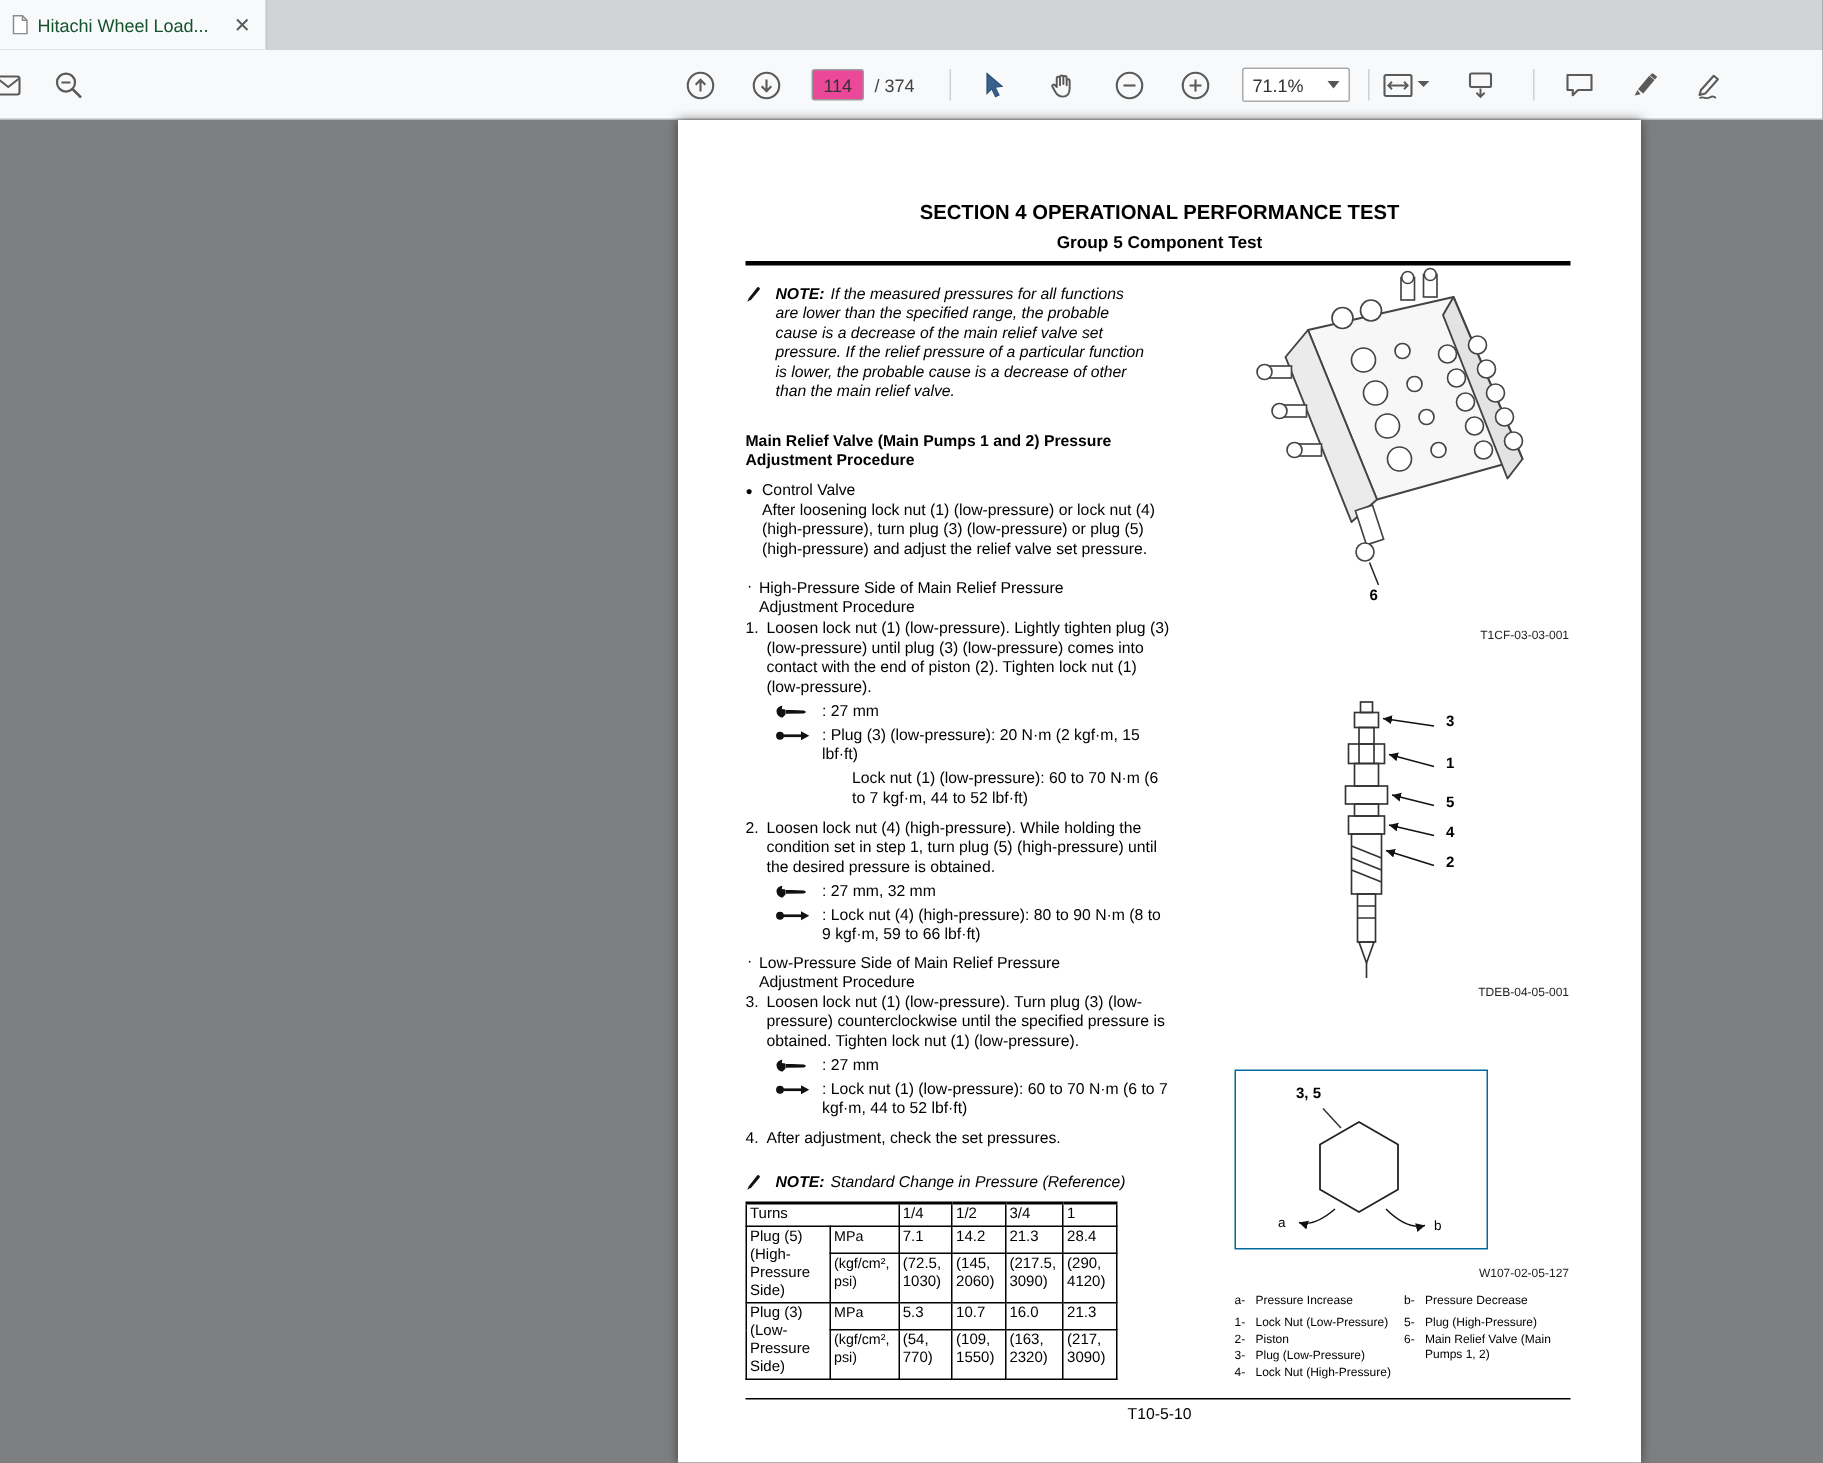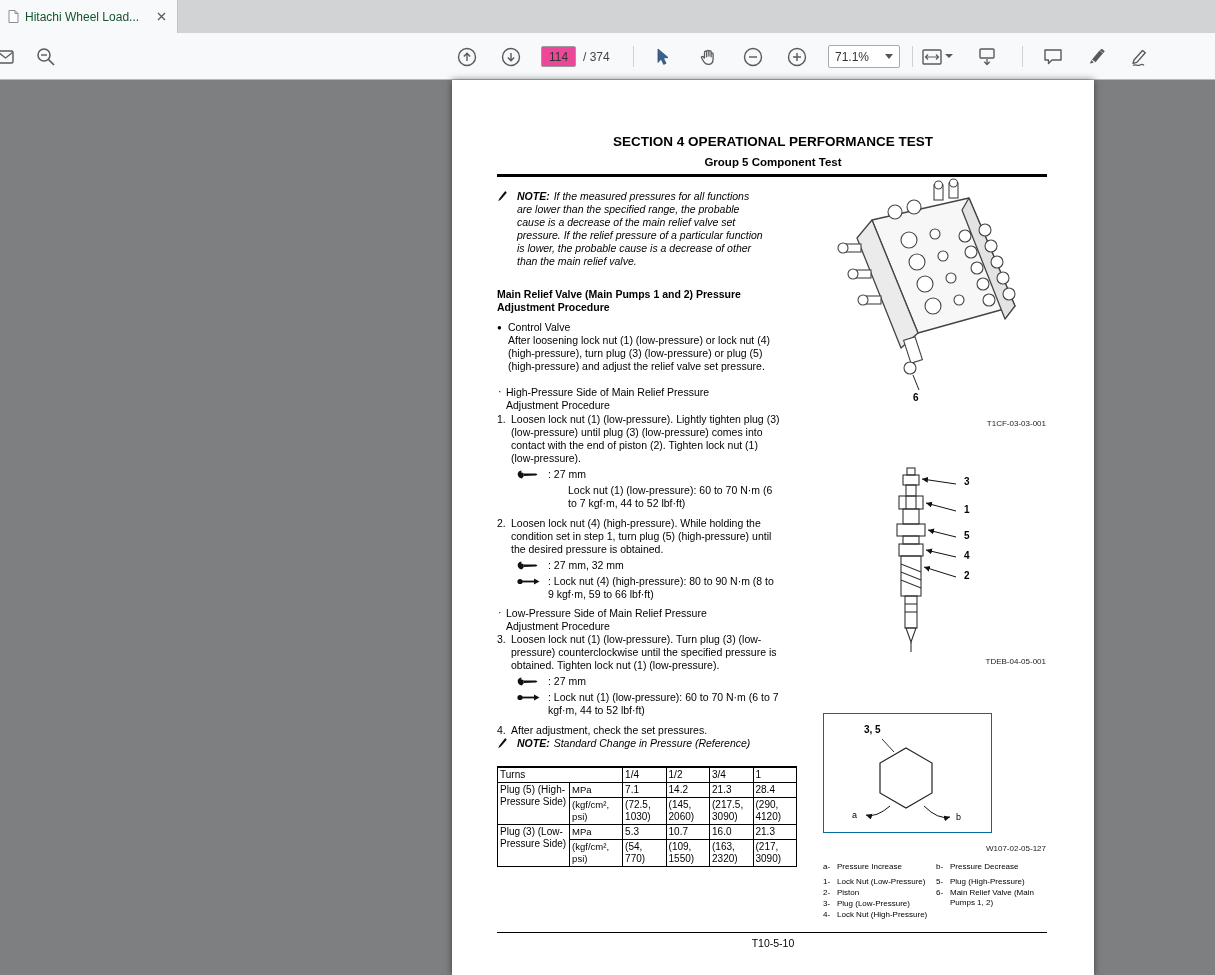--- a/index.html
+++ b/index.html
@@ -52,23 +52,23 @@
   .subhead { position:relative; padding-left:9px; margin-top:13px; width:226px; }
   .subhead .dash { position:absolute; left:1px; top:-1px; }
 
   .step { position:relative; padding-left:14px; margin-top:2px; }
   .step .snum { position:absolute; left:0; top:0; }
 
   .tool-line { position:relative; margin:3px 0 0 20px; padding-left:31px; }
   .tool-line .ticon { position:absolute; left:0; top:2px; }
   .tool-cont { margin:3px 0 0 71px; }
 
-  .note2 { }
-
-  table.ptable { border-collapse:collapse; margin-top:16px; width:300px; font-size:10px; line-height:12px; }
+  .note2 { margin-top:16px; }
+
+  table.ptable { border-collapse:collapse; margin-top:6px; width:248px; font-size:10px; line-height:12px; }
   table.ptable th, table.ptable td { border:1px solid #000; padding:1px 2px; text-align:left;
     vertical-align:top; font-weight:normal; }
   table.ptable tr.toprow th { border-top:2px solid #000; }
   td.lblcell { width:68px; }
   td.unitcell { width:50px; font-size:9.5px; }
   td.valcell { width:41px; }
 
   .foot-rule { position:absolute; left:45px; top:852px; width:550px; height:1px; background:#000; }
   .foot-text { position:absolute; left:0; top:857px; width:642px; text-align:center; font-size:10.5px; }
 
@@ -240,20 +240,29 @@
       <div class="step" style="margin-top:1px">
         <span class="snum">1.</span>
         <span>Loosen lock nut (1) (low-pressure). Lightly tighten plug (3) (low-pressure) until plug (3) (low-pressure) comes into contact with the end of piston (2). Tighten lock nut (1) (low-pressure).</span>
       </div>
       <div class="tool-line">
         <span class="ticon">
           <svg width="21" height="9" viewBox="0 0 21 9">
               <path d="M4.5.5C1.6 1 .5 2.9.7 4.5c.2 2 1.8 3.8 4.1 3.9l2-2.2-.2-3.2-2.4-.4zM6.4 3.2l12.6.4 1.5 1-1.5 1-12.5.3z" fill="#111"></path>
             </svg>
         </span><span>: 27 mm</span>
+      </div>
+      <div class="tool-line">
+        <span class="ticon">
+          <svg width="23" height="9" viewBox="0 0 23 9">
+              <circle cx="3" cy="4.5" r="2.6" fill="#111"></circle>
+              <rect x="5" y="3.6" width="12" height="1.8" fill="#111"></rect>
+              <polygon points="17,1.5 22.5,4.5 17,7.5" fill="#111"></polygon>
+            </svg>
+        </span><span>: Plug (3) (low-pressure): 20 N·m (2 kgf·m, 15 lbf·ft)</span>
       </div>
       <div class="tool-cont">Lock nut (1) (low-pressure): 60 to 70 N·m (6 to 7 kgf·m, 44 to 52 lbf·ft)</div>
 
       <div class="step" style="margin-top:7px">
         <span class="snum">2.</span>
         <span>Loosen lock nut (4) (high-pressure). While holding the condition set in step 1, turn plug (5) (high-pressure) until the desired pressure is obtained.</span>
       </div>
       <div class="tool-line">
         <span class="ticon">
           <svg width="21" height="9" viewBox="0 0 21 9">

